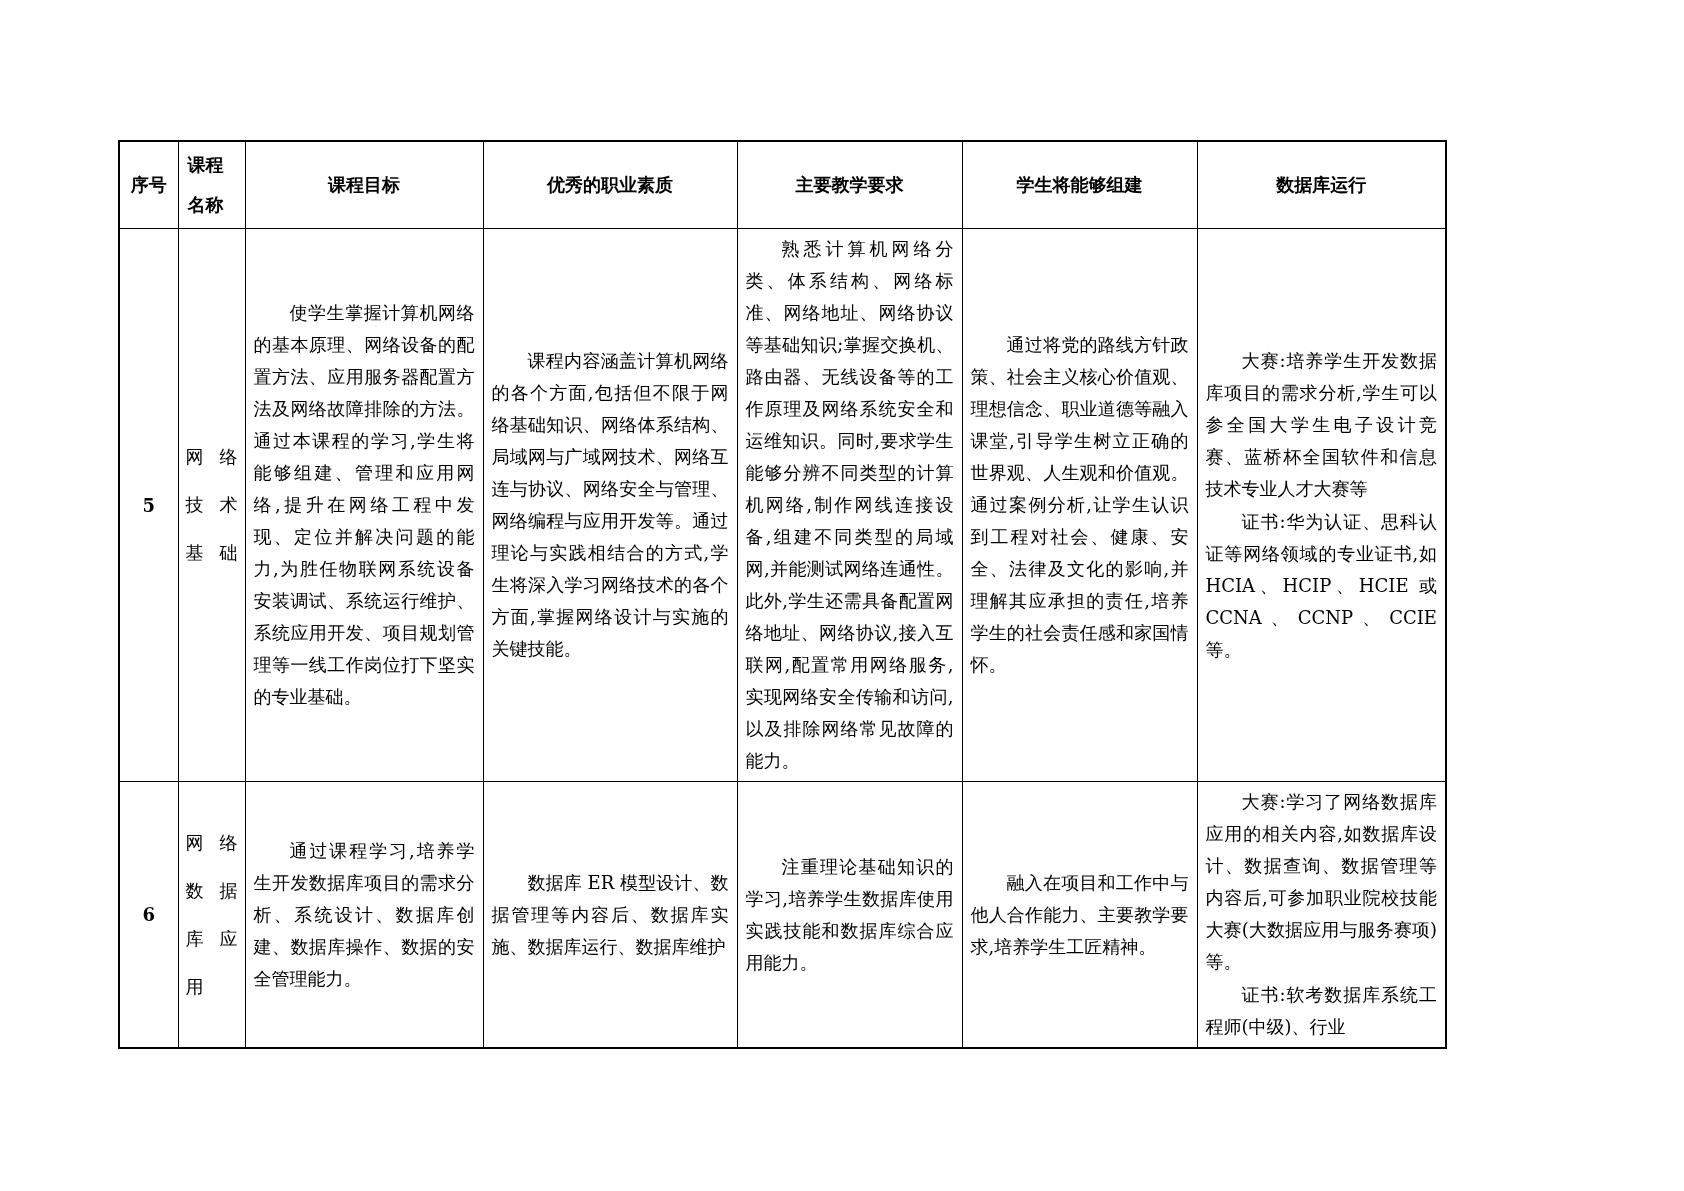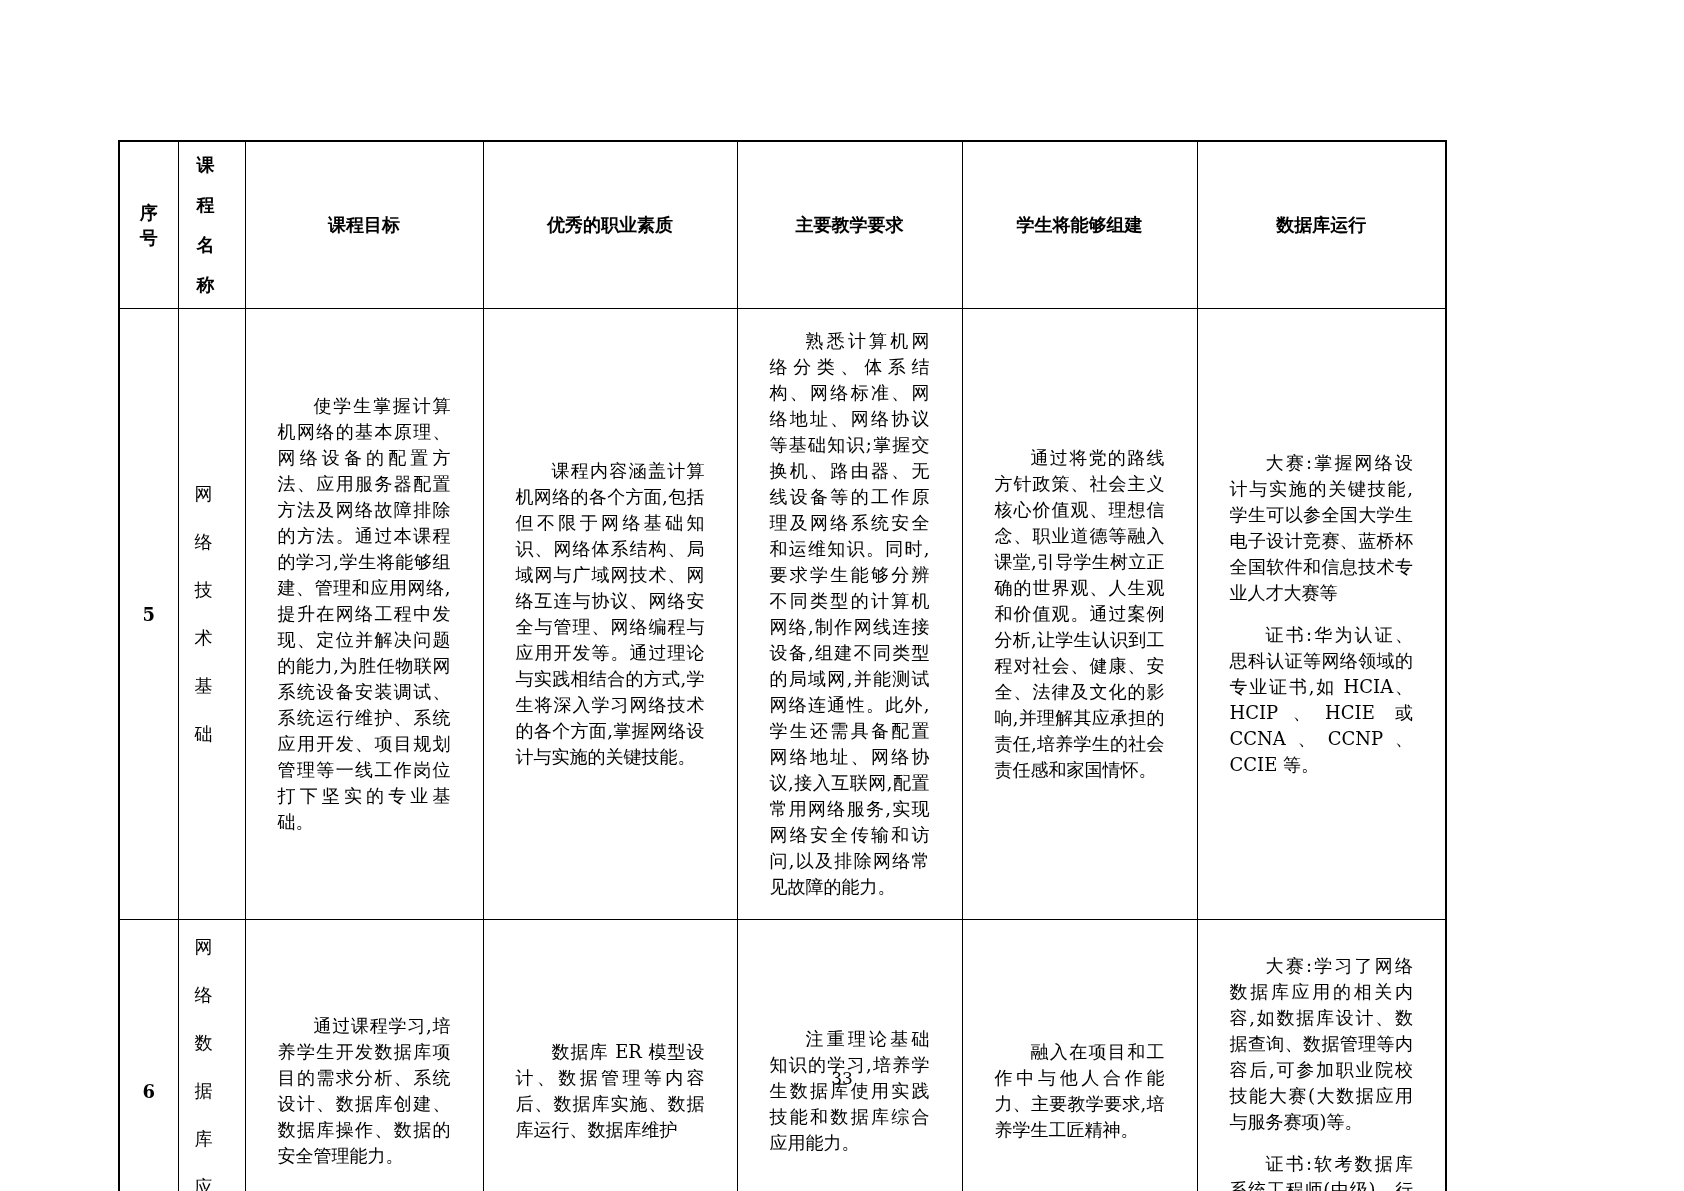--- a/index.html
+++ b/index.html
@@ -28,21 +28,21 @@
     width: 1327px;
     border-collapse: collapse;
     table-layout: fixed;
     border: 2.5px solid #000000;
   }
   table.course-table th,
   table.course-table td {
     border: 1.5px solid #000000;
     vertical-align: middle;
     font-size: 18px;
-    padding: 3px 16px;
+    padding: 3px 7px;
     box-sizing: border-box;
     overflow: hidden;
   }
   tr.header-row {
     height: 85px;
   }
   tr.row-5 {
     height: 543px;
   }
   tr.row-6 {
@@ -69,24 +69,24 @@
     text-align-last: justify;
     -moz-text-align-last: justify;
     line-height: 48px;
     padding: 3px 11px;
   }
   td.para-cell {
     text-align: justify;
   }
   td.para-cell p,
   td.cert-cell p {
-    margin: 16px;
+    margin: 1px;
     text-indent: 2em;
     text-align: justify;
-    line-height: 26px;
+    line-height: 32px;
   }
   td.cert-cell {
     vertical-align: middle;
   }
   .page-number {
     position: absolute;
     left: 0;
     right: 0;
     top: 1068px;
     text-align: center;
@@ -132,21 +132,21 @@
       <td class="para-cell">
         <p>课程内容涵盖计算机网络的各个方面,包括但不限于网络基础知识、网络体系结构、局域网与广域网技术、网络互连与协议、网络安全与管理、网络编程与应用开发等。通过理论与实践相结合的方式,学生将深入学习网络技术的各个方面,掌握网络设计与实施的关键技能。</p>
       </td>
       <td class="para-cell">
         <p>熟悉计算机网络分类、体系结构、网络标准、网络地址、网络协议等基础知识;掌握交换机、路由器、无线设备等的工作原理及网络系统安全和运维知识。同时,要求学生能够分辨不同类型的计算机网络,制作网线连接设备,组建不同类型的局域网,并能测试网络连通性。此外,学生还需具备配置网络地址、网络协议,接入互联网,配置常用网络服务,实现网络安全传输和访问,以及排除网络常见故障的能力。</p>
       </td>
       <td class="para-cell">
         <p>通过将党的路线方针政策、社会主义核心价值观、理想信念、职业道德等融入课堂,引导学生树立正确的世界观、人生观和价值观。通过案例分析,让学生认识到工程对社会、健康、安全、法律及文化的影响,并理解其应承担的责任,培养学生的社会责任感和家国情怀。</p>
       </td>
       <td class="cert-cell">
-        <p>大赛:掌握网络设计与实施的关键技能,学生可以参全国大学生电子设计竞赛、蓝桥杯全国软件和信息技术专业人才大赛等</p>
+        <p>大赛:培养学生开发数据库项目的需求分析,学生可以参全国大学生电子设计竞赛、蓝桥杯全国软件和信息技术专业人才大赛等</p>
         <p>证书:华为认证、思科认证等网络领域的专业证书,如 HCIA、HCIP、HCIE 或 CCNA、CCNP、CCIE 等。</p>
       </td>
     </tr>
 
     <tr class="row-6">
       <td class="num-cell">6</td>
       <td class="name-cell">网络数据库应用</td>
       <td class="para-cell">
         <p>通过课程学习,培养学生开发数据库项目的需求分析、系统设计、数据库创建、数据库操作、数据的安全管理能力。</p>
       </td>
@@ -160,15 +160,14 @@
         <p>融入在项目和工作中与他人合作能力、主要教学要求,培养学生工匠精神。</p>
       </td>
       <td class="cert-cell">
         <p>大赛:学习了网络数据库应用的相关内容,如数据库设计、数据查询、数据管理等内容后,可参加职业院校技能大赛(大数据应用与服务赛项)等。</p>
         <p>证书:软考数据库系统工程师(中级)、行业</p>
       </td>
     </tr>
   </tbody>
     </table>
 
-  <div class="page-number">33</div>
 
 </div>
 
 </body></html>

